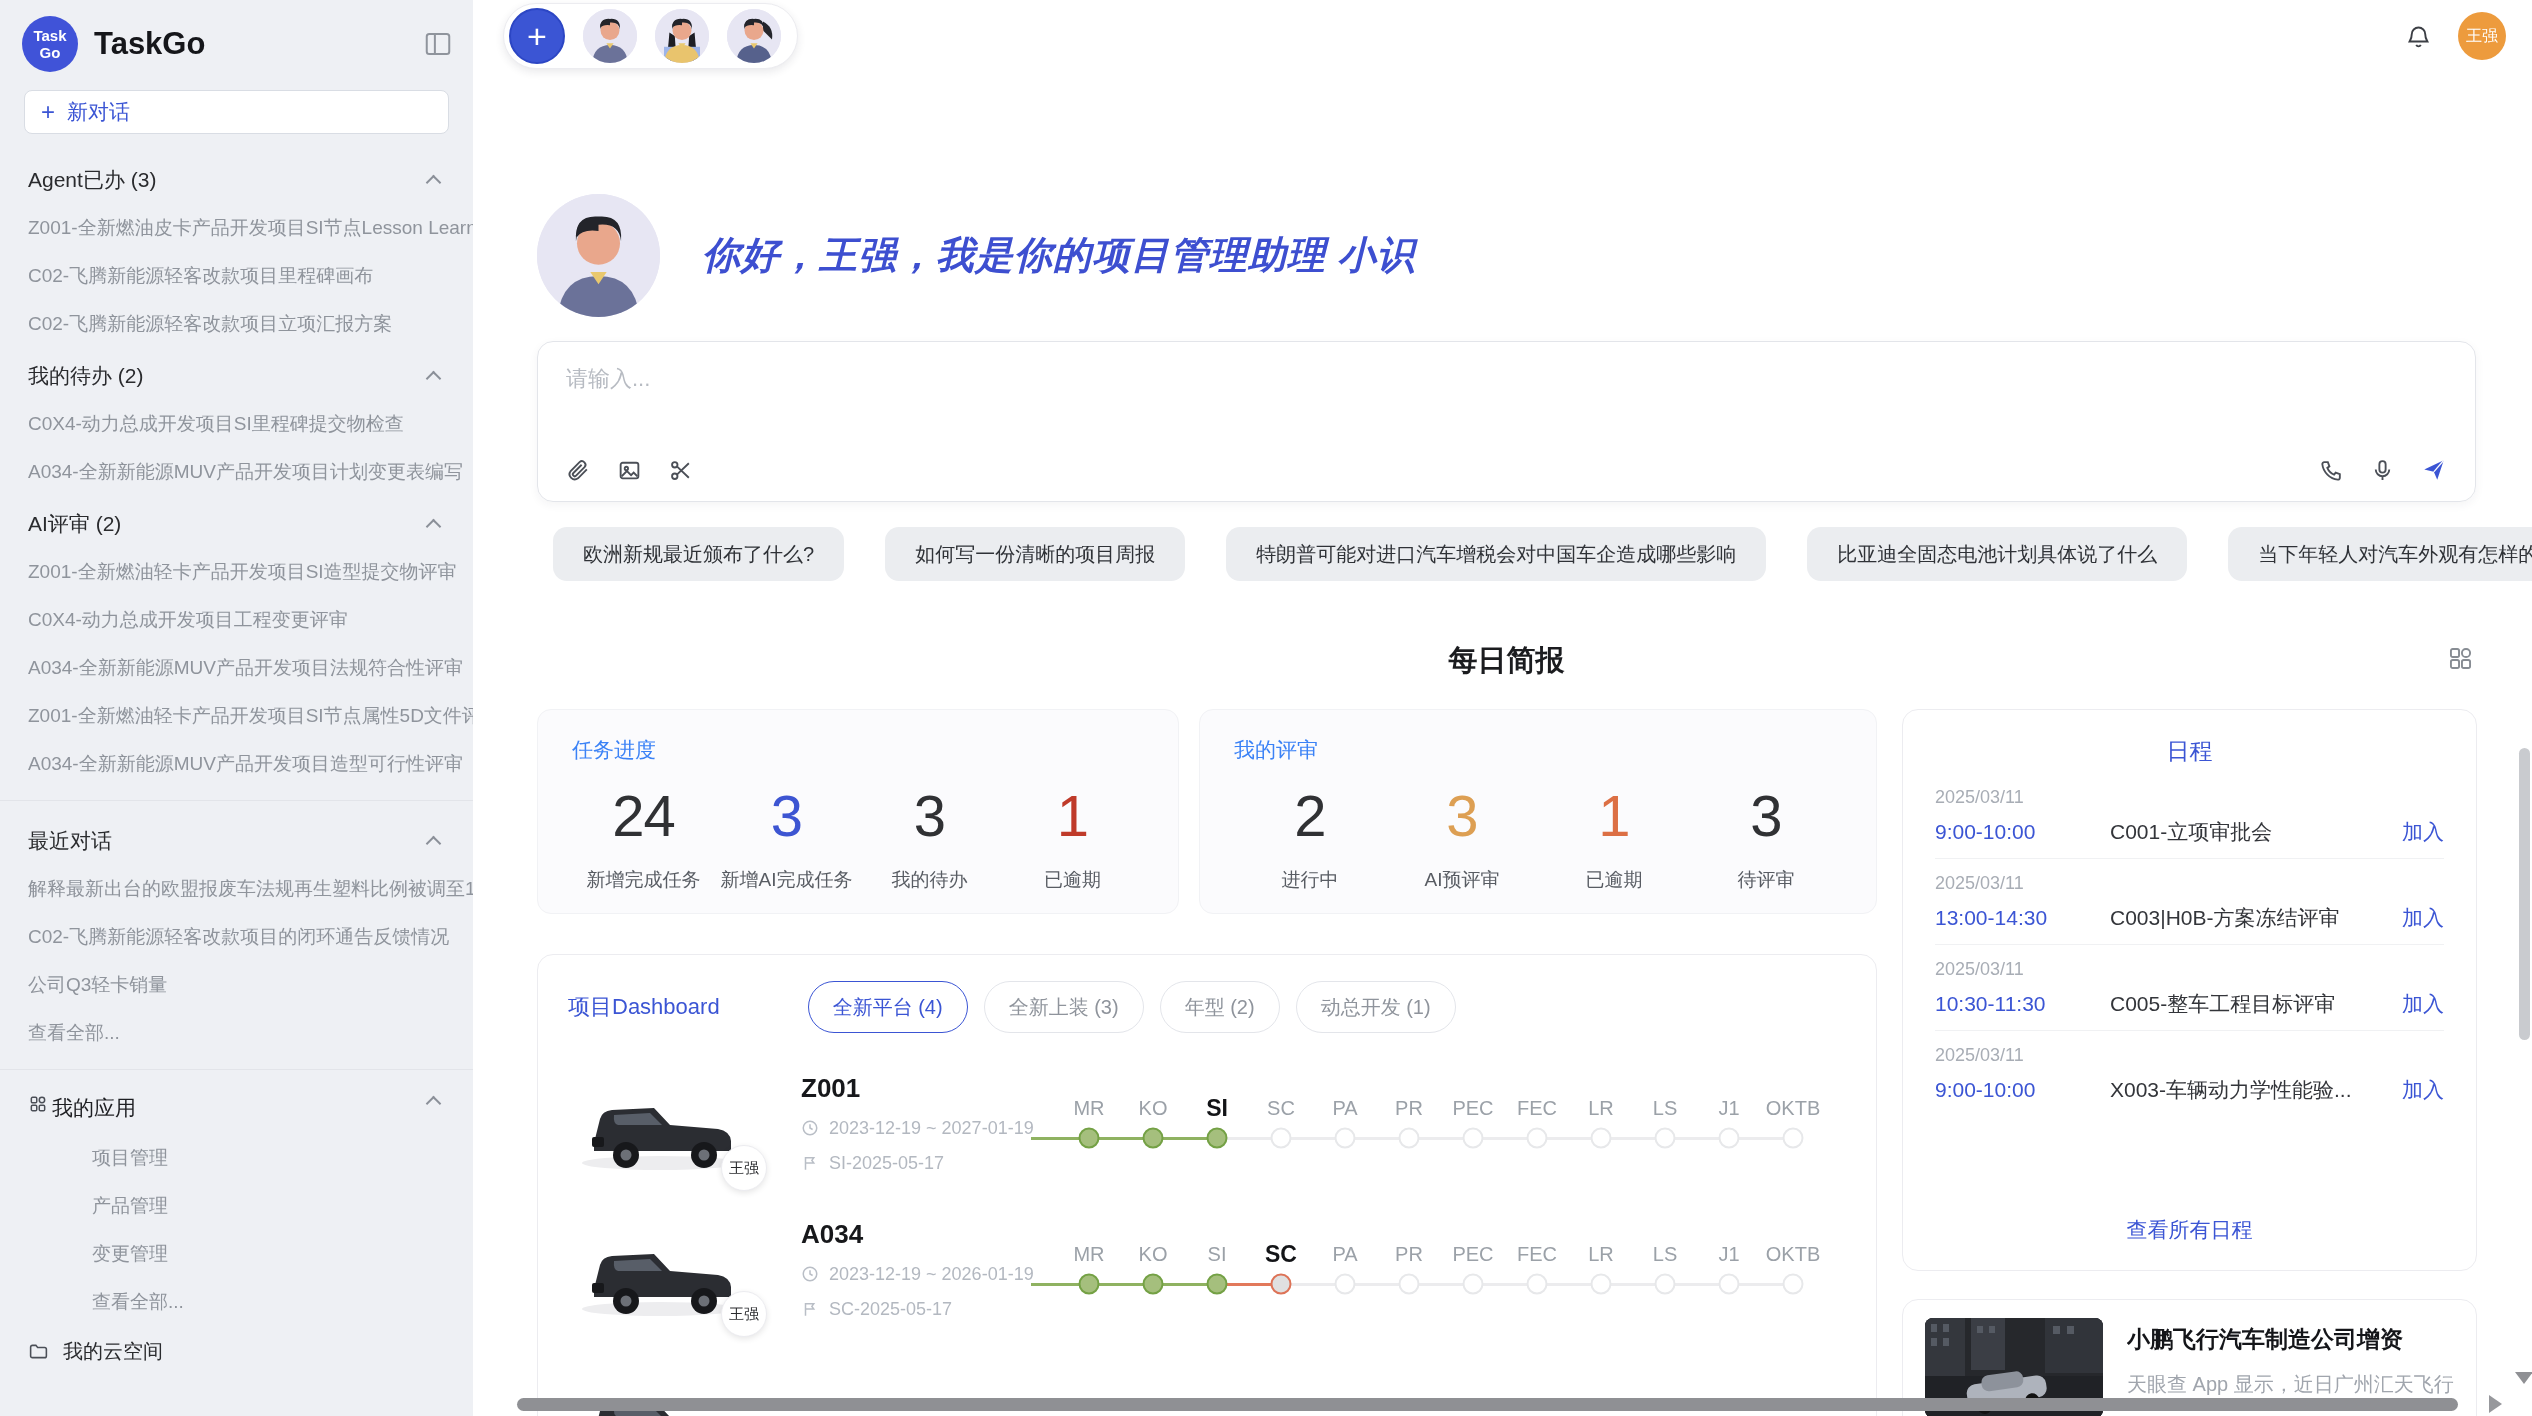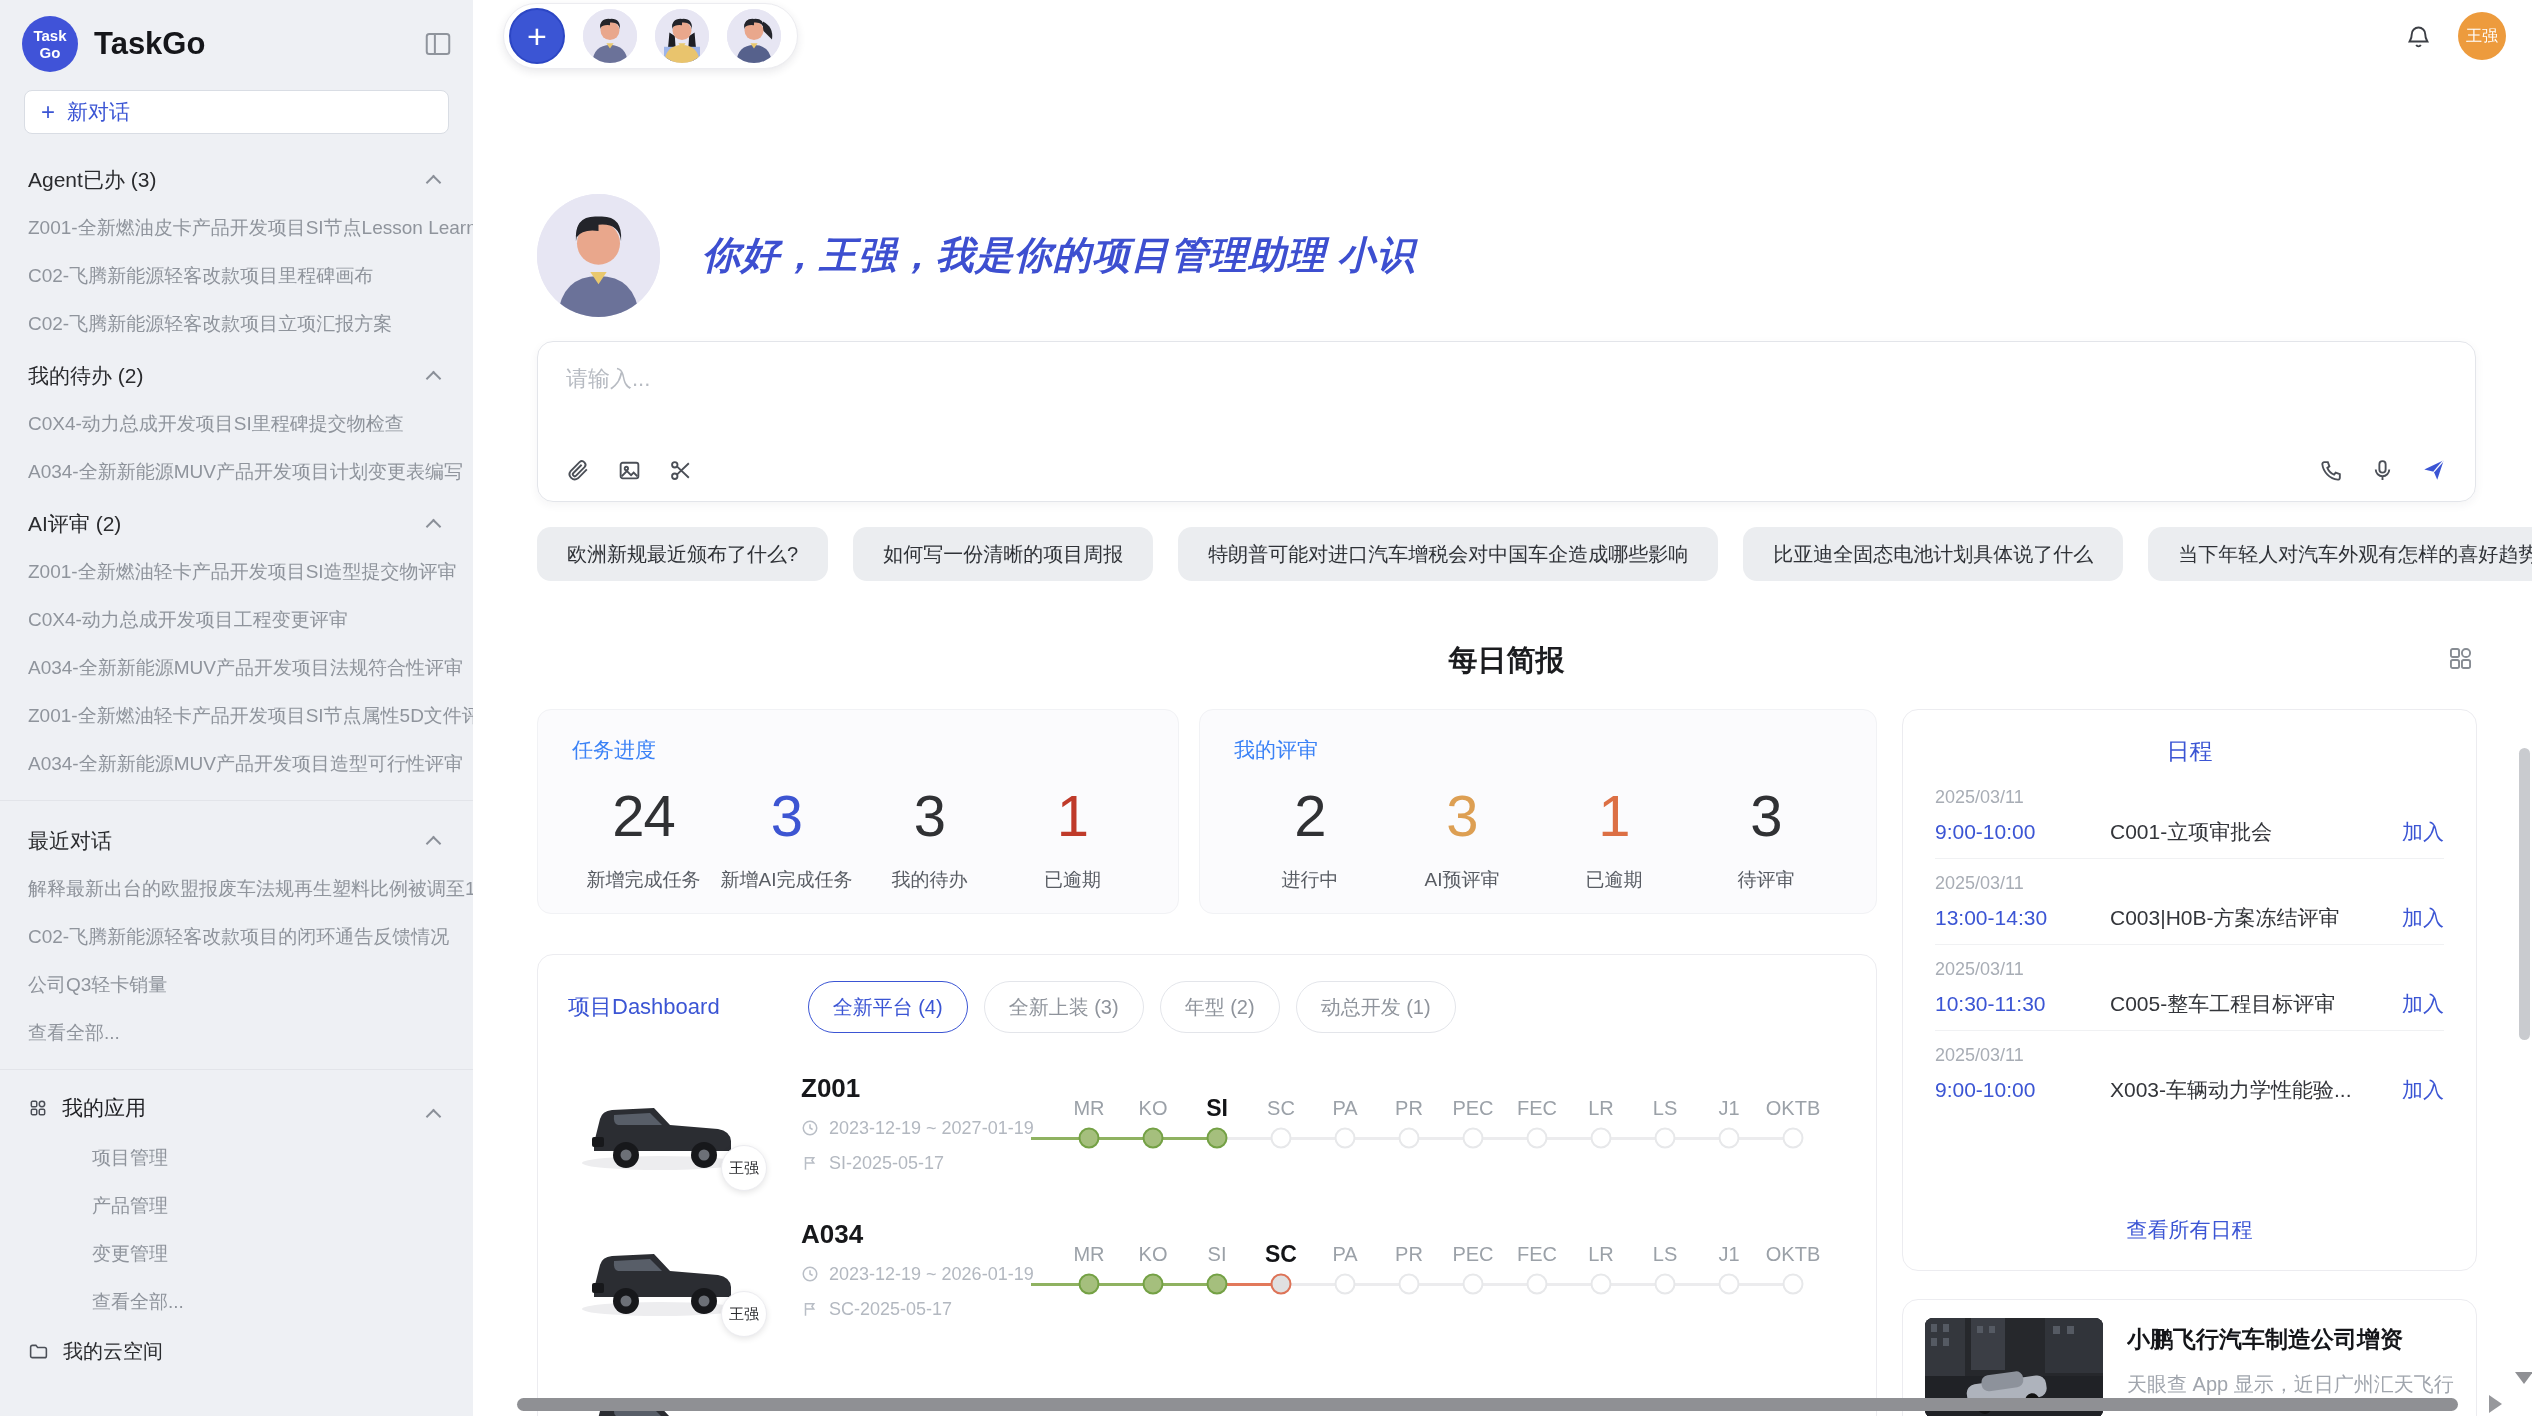--- a/index.html
+++ b/index.html
@@ -21,21 +21,21 @@
     color:#3b55d4; font-size:21px; cursor:pointer; }
   .new-chat .plus { font-size:24px; line-height:1; }
   .side-scroll { flex:1; overflow:hidden; padding:4px 0 0 0; }
   .side-sec-head { display:flex; align-items:center; padding:14px 28px 10px 28px; }
   .side-sec-title { font-size:21px; color:#2a2b2e; font-weight:500; flex:1; white-space:nowrap; }
   .chev { width:11px; height:11px; border-left:2.5px solid #8b9099; border-top:2.5px solid #8b9099;
     transform:rotate(45deg); margin-right:6px; margin-top:4px; flex:0 0 auto; }
   .side-item { font-size:19px; color:#8f949c; padding:11px 10px 11px 28px; white-space:nowrap;
     overflow:hidden; cursor:pointer; }
   .side-divider { height:1px; background:#e2e4e9; margin:12px 0; }
-  .apps-head { display:flex; align-items:flex-end; gap:14px; padding:12px 28px; }
+  .apps-head { display:flex; align-items:flex-start; gap:4px; padding:12px 28px; }
   .apps-head .icon { color:#4b4f57; }
   .apps-head .t { font-size:21px; color:#1e1f23; font-weight:500; flex:1; }
   .sub-item { font-size:19px; color:#8f949c; padding:11px 10px 11px 92px; cursor:pointer; white-space:nowrap;}
   .side-link { display:flex; align-items:center; gap:14px; padding:12px 28px; cursor:pointer; }
   .side-link .lbl { font-size:20px; color:#2a2b2e; }
   .side-link .icon { color:#4b4f57; display:flex; }
 
   
   .main { flex:1; position:relative; background:#fff; height:100%; overflow:hidden; }
   .topbar { position:absolute; top:0; left:0; right:0; height:72px; background:#fff; z-index:5;
@@ -63,21 +63,21 @@
     display:flex; flex-direction:column; justify-content:space-between; }
   .input-field { border:none; outline:none; font-size:22px; color:#2a2b2e; width:100%; background:transparent; }
   .input-field::placeholder { color:#b7bbc2; }
   .input-icons { display:flex; align-items:center; gap:26px; color:#4b4f57; }
   .input-icons .spacer { flex:1; }
   .ic-btn { cursor:pointer; display:flex; }
   .send { color:#3b55d4; }
 
   .chips { margin-top:25px; display:flex; gap:25px; }
   .chip { background:#ebedf0; border-radius:14px; height:54px; display:flex; align-items:center;
-    padding:0 30px; font-size:20px; color:#2f3237; cursor:pointer; white-space:nowrap; }
+    padding:0 30px; font-size:20px; color:#2f3237; cursor:pointer; white-space:nowrap;margin-left:16px; }
 
   .brief-head { margin-top:60px; position:relative; height:40px; }
   .brief-title { text-align:center; font-size:29px; font-weight:700; color:#1b1c1f; }
   .brief-grid-icon { position:absolute; right:2px; top:4px; color:#878c93; cursor:pointer; }
 
   .cols { margin-top:28px; display:flex; gap:25px; align-items:flex-start; }
   .col-left { width:1340px; flex:0 0 1340px; }
   .col-right { width:575px; flex:0 0 575px; }
 
   .stats-row { display:flex; gap:20px; }

